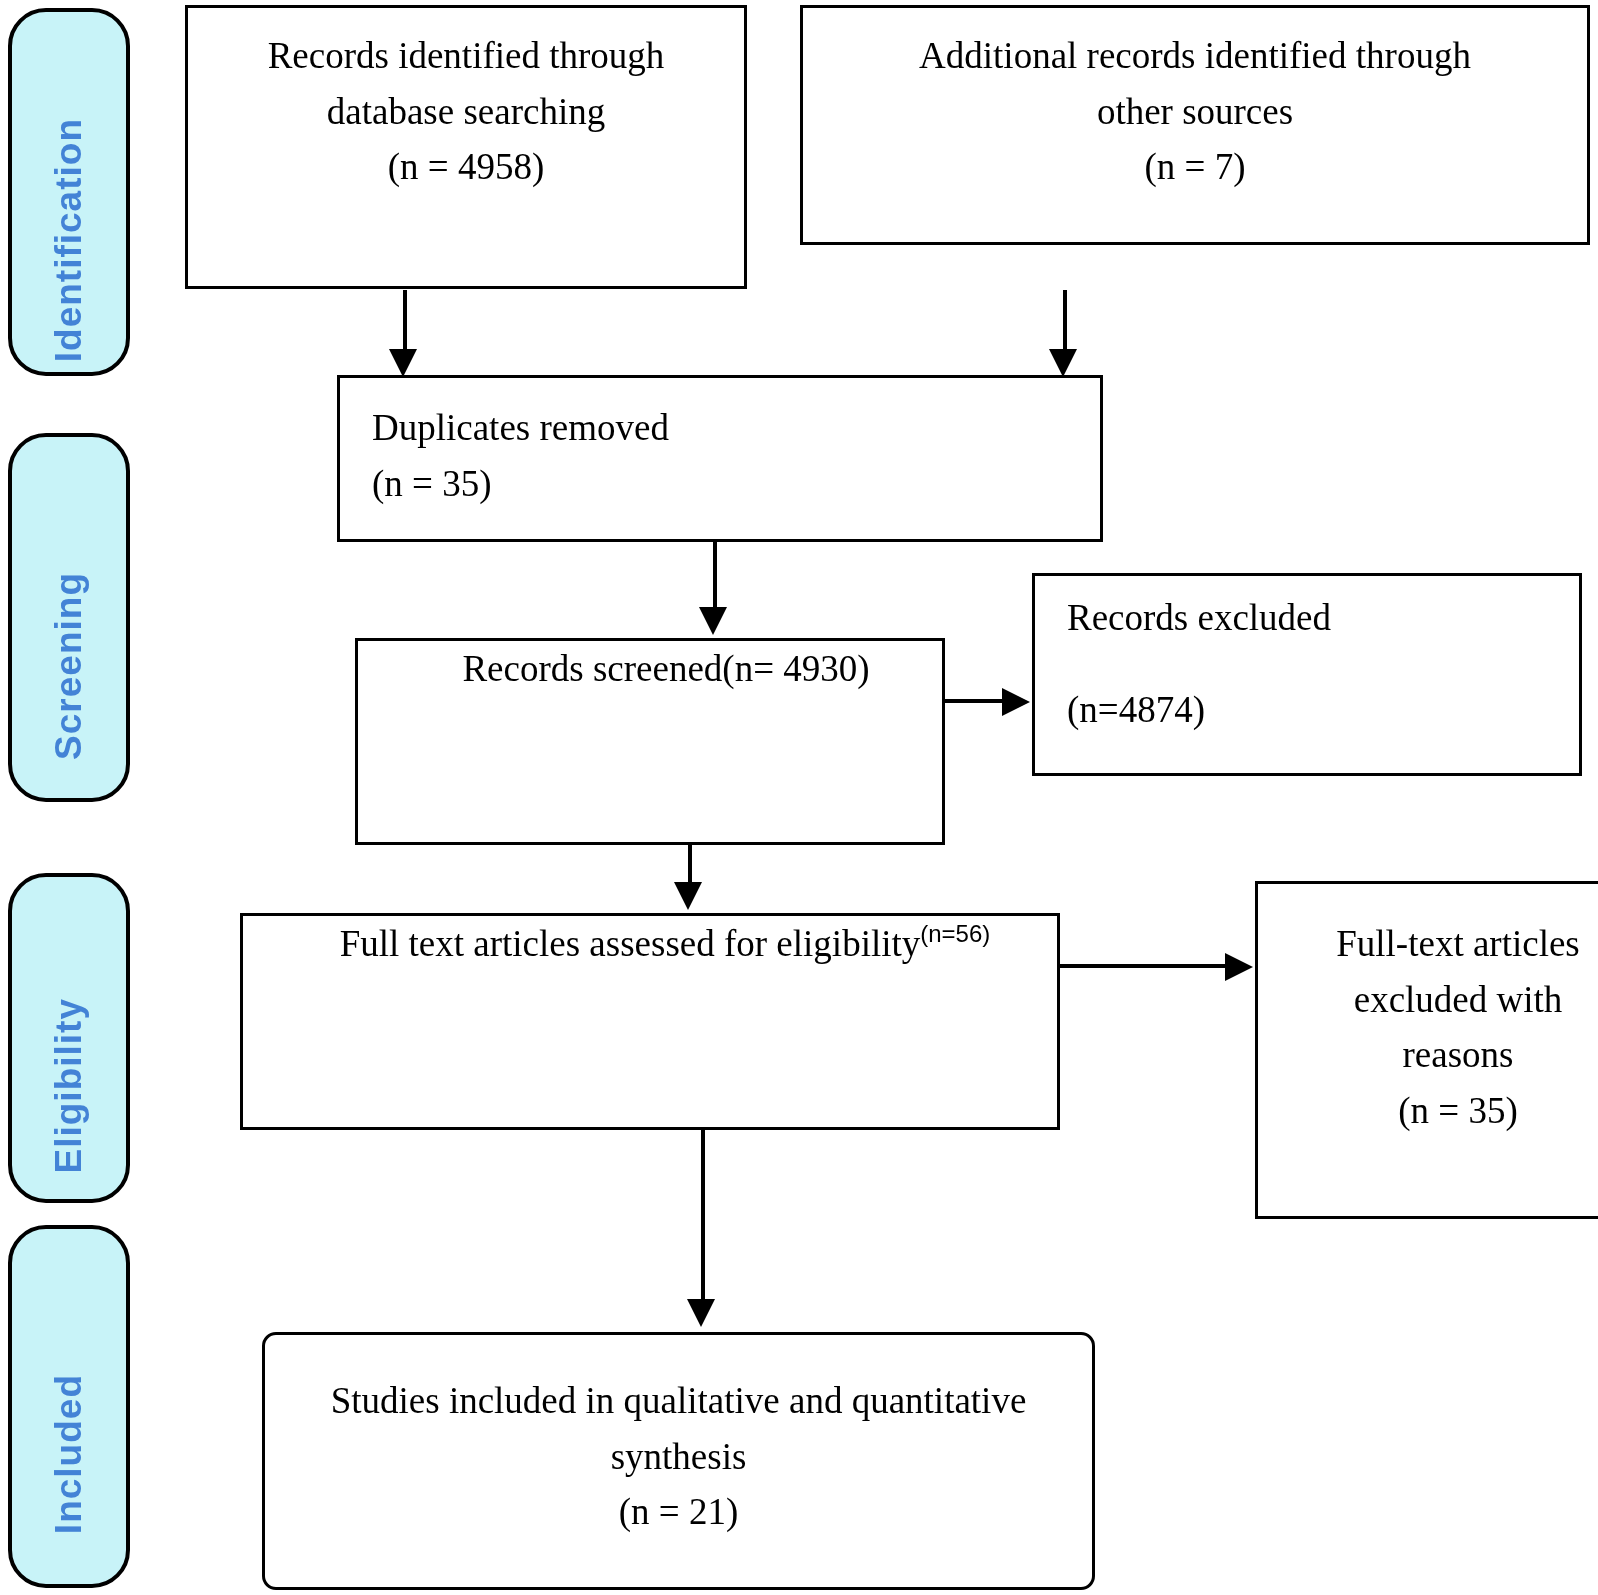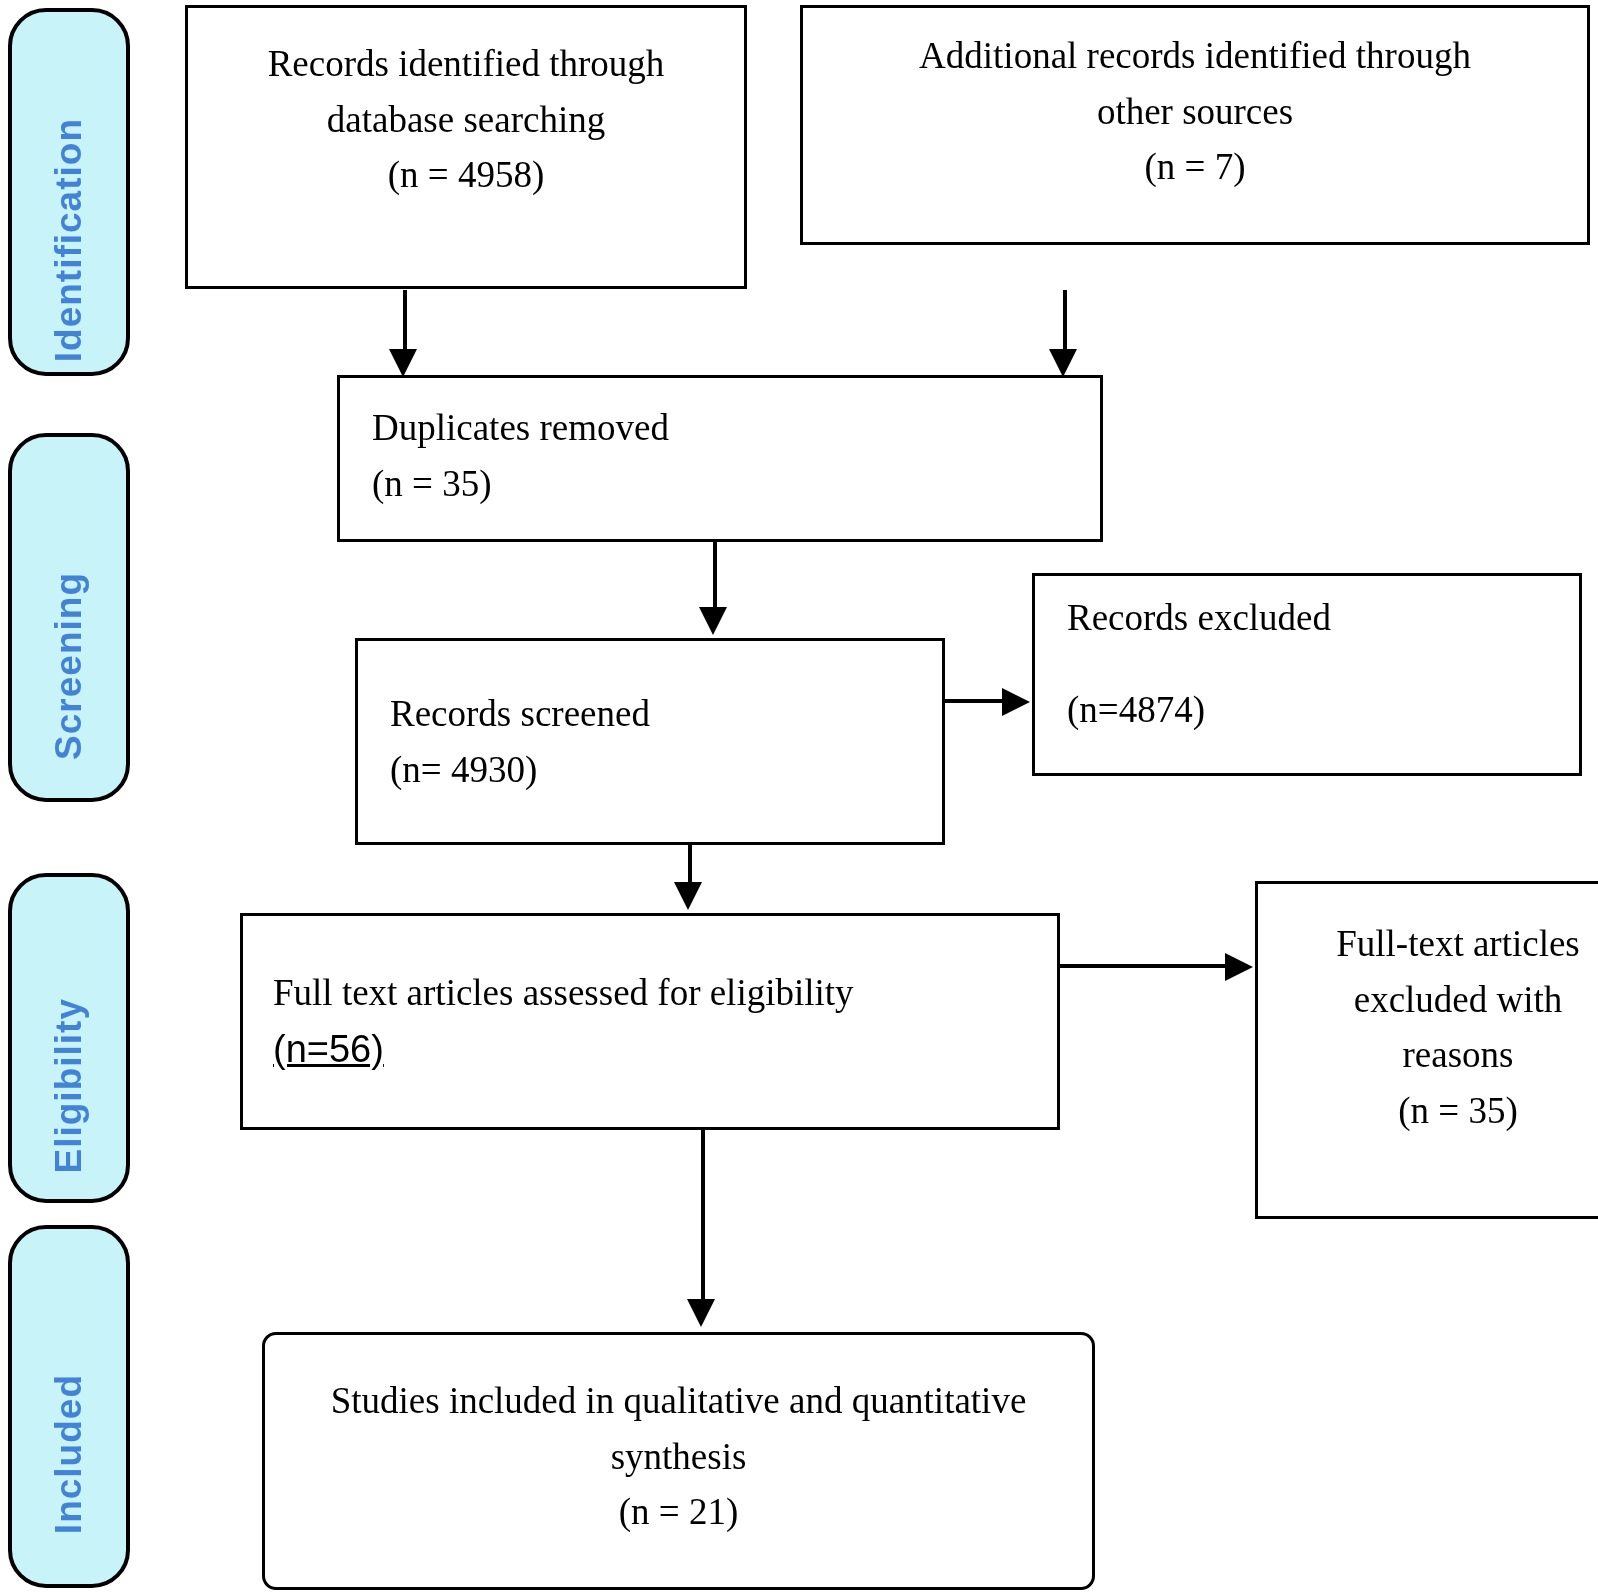--- a/index.html
+++ b/index.html
@@ -33,22 +33,22 @@
   
   .box{
     position:absolute;
     background:var(--box-fill,#ffffff);
     border:3px solid var(--box-border,#000);
     box-sizing:border-box;
     font-size:37px;line-height:1.5;color:#000;
   }
   .box .ln{display:block;}
   .box.center{text-align:center;}
-  .box.vcenter{display:flex;flex-direction:column;justify-content:center;}
-  .ln.sans{font-family:"Liberation Sans", sans-serif;font-size:38px;text-decoration:underline;}
+  .box.vcenter{display:flex;flex-direction:row;justify-content:center;}
+  .ln.sans{font-family:"Liberation Sans", sans-serif;font-size:24px;}
   .ln.gap{margin-top:36px;}
   
   .vline,.hline{position:absolute;background:var(--arrow,#000);}
   .vline{width:4px;}
   .hline{height:4px;}
   .ah-down{
     position:absolute;width:0;height:0;
     border-left:14px solid transparent;
     border-right:14px solid transparent;
     border-top:28px solid var(--arrow,#000);
@@ -71,21 +71,21 @@
   <div class="stage" style="top:433px;height:369px;">
     <span class="rot">Screening</span>
   </div>
   <div class="stage" style="top:873px;height:330px;">
     <span class="rot">Eligibility</span>
   </div>
   <div class="stage" style="top:1225px;height:363px;">
     <span class="rot">Included</span>
   </div>
 
-  <div class="box center" style="left:185px;top:5px;width:562px;height:284px;padding-top:28px;">
+  <div class="box center" style="left:185px;top:5px;width:562px;height:284px;padding-top:20px;">
     <span class="ln">Records identified through</span>
     <span class="ln">database searching</span>
     <span class="ln">(n = 4958)</span>
   </div>
 
   <div class="box center" style="left:800px;top:5px;width:790px;height:240px;padding-top:20px;text-align:center;">
     <span class="ln">Additional records identified through</span>
     <span class="ln">other sources</span>
     <span class="ln">(n = 7)</span>
   </div>

